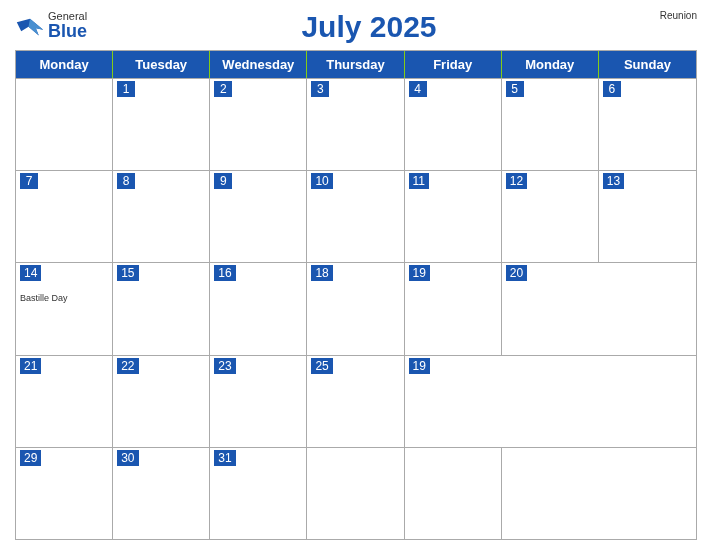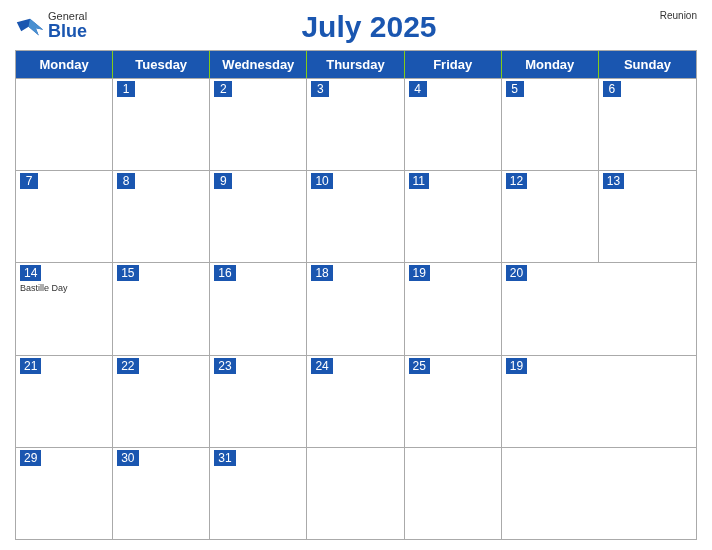--- a/index.html
+++ b/index.html
@@ -122,21 +122,21 @@
       margin-bottom: 2px;
       align-self: flex-start;
     }
     .cell-number.empty {
       background: transparent;
       color: transparent;
     }
     .cell-event {
       font-size: 9px;
       color: #333;
-      margin-top: 0;
+      margin-top: 10px;
     }
     .cal-week:last-child .cal-cell {
       
     }
   </style>
 </head>
 <body>
 
 <div class="page">
   <div class="header">
@@ -237,23 +237,20 @@
           <div class="cal-cell">
             <span class="cell-number">21</span>
           </div>
           <div class="cal-cell">
             <span class="cell-number">22</span>
           </div>
           <div class="cal-cell">
             <span class="cell-number">23</span>
           </div>
           <div class="cal-cell">
-            <span class="cell-number">24</span>
-          </div>
-          <div class="cal-cell">
             <span class="cell-number">25</span>
           </div>
           <div class="cal-cell">
             <span class="cell-number">19</span>
           </div>
         </div>
         <div class="cal-week">
           <div class="cal-cell">
             <span class="cell-number">29</span>
           </div>

